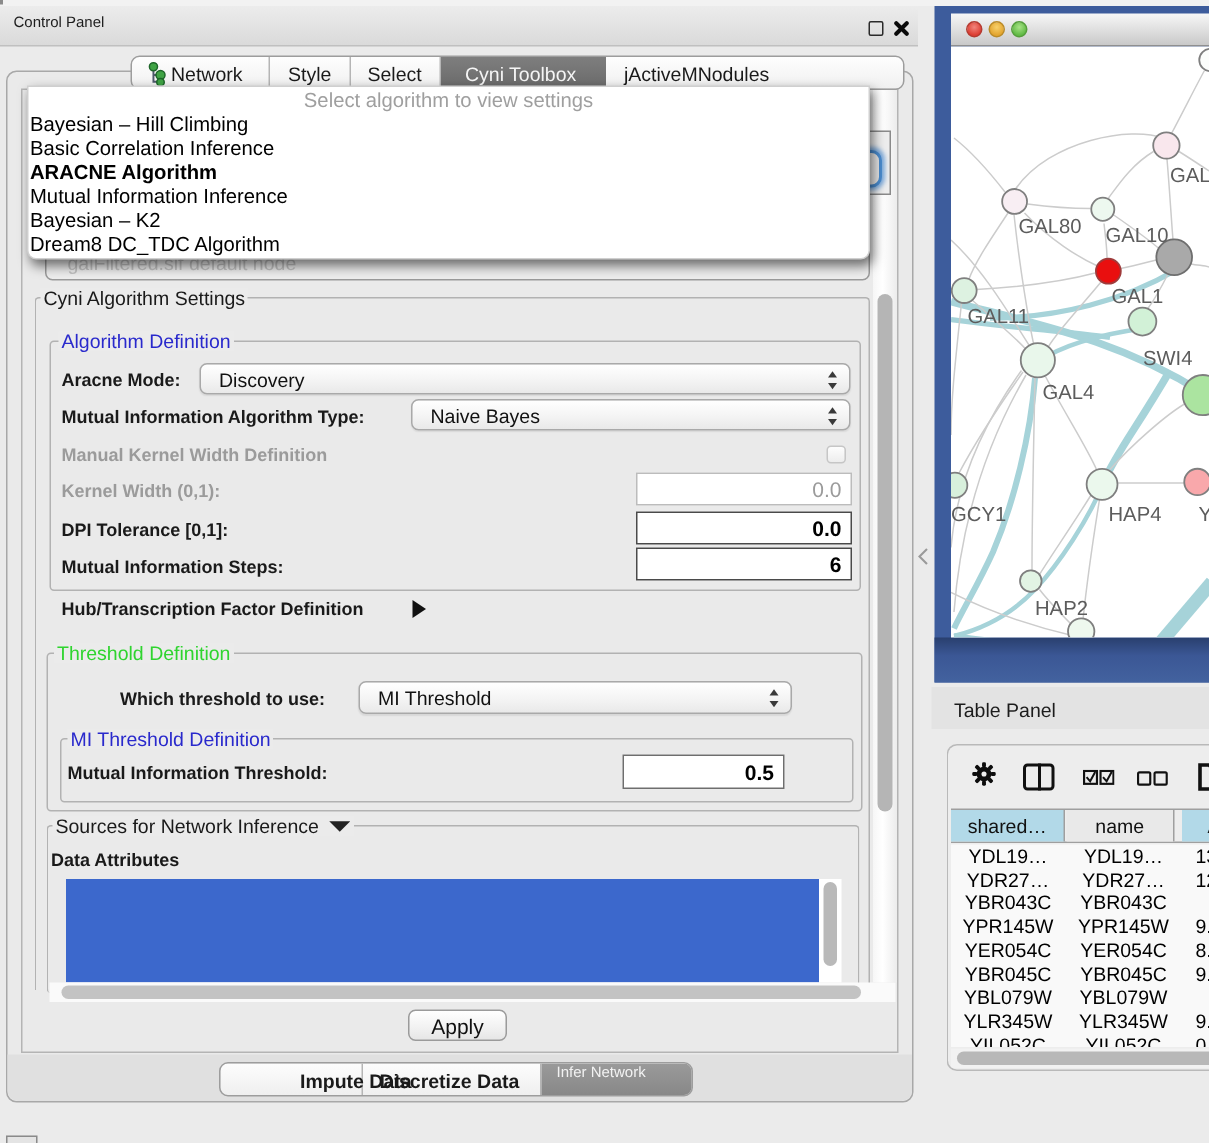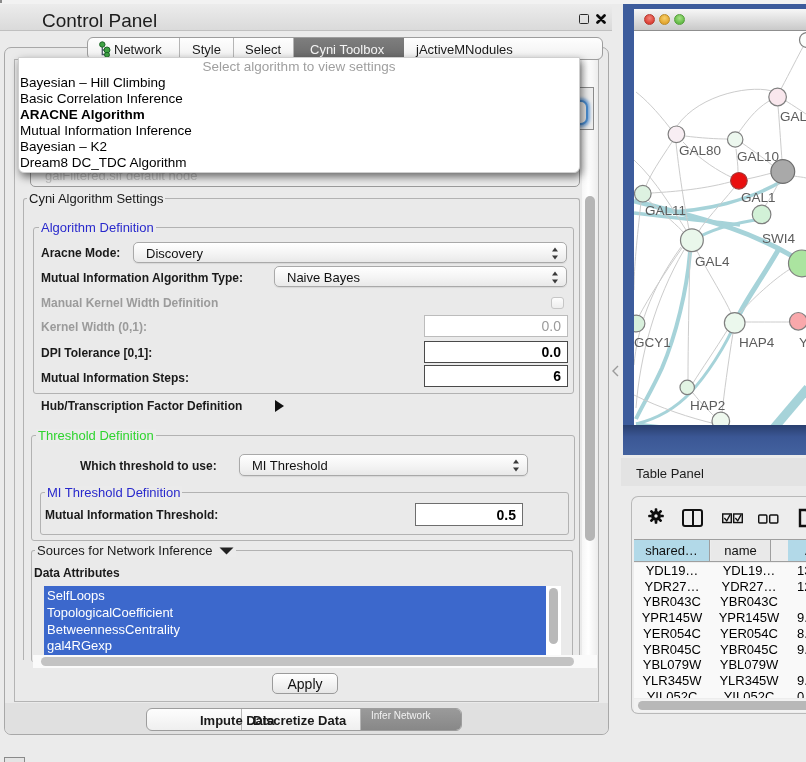--- a/index.html
+++ b/index.html
@@ -15,21 +15,21 @@
 .lab{position:absolute;font-size:12px;font-weight:bold;color:#1a1a1a;white-space:nowrap;text-align:center;}
 .glab{color:#9b9b9b;}
 </style>
 </head>
 <body>
 
 <div class="abs" style="left:0;top:0;width:806px;height:4px;background:#f2f2f2;"></div>
 <div class="abs" style="left:0;top:0;width:2px;height:3px;background:#8a8a8a;"></div>
 
 <div class="abs" style="left:0;top:4px;width:612px;height:27px;background:linear-gradient(#ececec,#dadada);border-bottom:1px solid #c0c0c0;">
-  <div class="abs" style="left:9px;top:6px;font-size:19px;color:#1c1c1c;margin-left:33px;">Control Panel</div>
+  <div class="abs" style="left:9px;top:6px;font-size:10px;color:#1c1c1c;">Control Panel</div>
   <div class="abs" style="left:579px;top:10px;width:10px;height:10px;border:1.6px solid #2a2a2a;border-radius:1.5px;"></div>
   <svg class="abs" style="left:596px;top:10px;" width="10" height="10" viewBox="0 0 10 10">
       <path d="M1.5 1.5 L8.5 8.5 M8.5 1.5 L1.5 8.5" stroke="#0a0a0a" stroke-width="2.7" stroke-linecap="round"></path>
     </svg>
 </div>
 
 <div class="abs" style="left:4px;top:47px;width:605px;height:688px;background:#eaeaea;border:1px solid #a8a8a8;border-radius:7px;"></div>
 
 <div class="abs" style="left:14px;top:59px;width:585px;height:643px;border:1px solid #b4b4b4;background:#eaeaea;"></div>
 
@@ -111,21 +111,20 @@
 <div class="tf" style="left:415px;top:503px;width:108px;height:23px;border:1px solid #6e6e6e;color:#000;padding:3px 6px 0 0;font-weight:bold;">0.5</div>
 
 <div class="fs" style="left:31px;top:550px;width:542px;height:112px;border-bottom:none;"></div>
 <div class="fslab" style="left:35px;top:544px;color:#1a1a1a;font-weight:normal;">Sources for Network Inference <svg width="15" height="8" viewBox="0 0 15 8" style="margin-left:3px;">
       <path d="M0.5 0.5 L14.5 0.5 L7.5 7.5 Z" fill="#222"></path>
     </svg></div>
 <div class="lab" style="left:34px;top:566px;">Data Attributes</div>
 
 <div class="abs" style="left:44px;top:586px;width:517px;height:69px;background:#fff;overflow:hidden;">
   <div class="abs" style="left:0;top:0;width:502px;height:69px;background:#3c68cc;"></div>
-  <div class="abs" style="left:3px;top:2px;font-size:13px;line-height:16.8px;color:#fff;">SelfLoops<br>TopologicalCoefficient<br>BetweennessCentrality<br>gal4RGexp</div>
   <div class="abs" style="left:505px;top:2px;width:9px;height:56px;background:#b9b9b9;border-radius:5px;"></div>
 </div>
 
 <div class="abs" style="left:33px;top:655px;width:564px;height:13px;background:#fafafa;"></div>
 <div class="abs" style="left:41px;top:657px;width:533px;height:9px;background:#c3c3c3;border-radius:5px;"></div>
 
 <div class="abs" style="left:582px;top:60px;width:16px;height:595px;background:linear-gradient(90deg,#f6f6f6,#fff 40%,#ececec);"></div>
 <div class="abs" style="left:585px;top:196px;width:10px;height:345px;background:#b5b5b5;border-radius:6px;"></div>
 
 <div class="abs" style="left:30px;top:162px;width:550px;height:25px;border:1px solid #9a9a9a;border-radius:5px;background:#ededed;"></div>
@@ -285,21 +284,21 @@
   <svg class="abs" style="left:126px;top:17px;" width="21" height="10" viewBox="0 0 22 10">
     <rect x="0.75" y="0.75" width="8.5" height="8.5" fill="none" stroke="#111" stroke-width="1.5" rx="1"></rect>
     <rect x="12.25" y="0.75" width="8.5" height="8.5" fill="none" stroke="#111" stroke-width="1.5" rx="1"></rect>
   </svg>
   <svg class="abs" style="left:166px;top:11px;" width="14" height="20" viewBox="0 0 14 20">
     <path d="M2 2 L8 2 L13 7 L13 18 L2 18 Z" fill="none" stroke="#111" stroke-width="2.4"></path>
   </svg>
 
   <div class="abs" style="left:2px;top:42px;width:178px;height:23px;border-top:1px solid #9f9f9f;border-bottom:1px solid #9f9f9f;">
     <div class="abs" style="left:0;top:0;width:76px;height:21px;background:#b2d9e8;border-right:1px solid #9f9f9f;text-align:center;font-size:13px;color:#111;padding-top:3px;">shared…</div>
-    <div class="abs" style="left:77px;top:0;width:60px;height:21px;background:#e9e9e9;border-right:1px solid #9f9f9f;text-align:center;font-size:13px;color:#111;padding-top:3px;">name</div>
+    <div class="abs" style="left:77px;top:0;width:72px;height:21px;background:#e9e9e9;border-right:1px solid #9f9f9f;text-align:center;font-size:13px;color:#111;padding-top:3px;">name</div>
     <div class="abs" style="left:154px;top:0;width:26px;height:21px;background:#b2d9e8;font-size:13px;color:#111;padding-top:3px;padding-left:17px;">A</div>
   </div>
 
   <div class="abs" style="left:2px;top:66px;width:178px;height:135px;overflow:hidden;font-size:13px;color:#000;background:#f9f9f9;">
     <div style="position:absolute;left:0;top:0;width:76px;text-align:center;line-height:15.7px;">YDL19…<br>YDR27…<br>YBR043C<br>YPR145W<br>YER054C<br>YBR045C<br>YBL079W<br>YLR345W<br>YIL052C</div>
     <div style="position:absolute;left:77px;top:0;width:76px;text-align:center;line-height:15.7px;">YDL19…<br>YDR27…<br>YBR043C<br>YPR145W<br>YER054C<br>YBR045C<br>YBL079W<br>YLR345W<br>YIL052C</div>
     <div style="position:absolute;left:163px;top:0;width:22px;line-height:15.7px;">13<br>12<br><br>9.<br>8.<br>9.<br><br>9.<br>0.</div>
   </div>
 
   <div class="abs" style="left:2px;top:202px;width:178px;height:13px;background:#f2f2f2;"></div>

